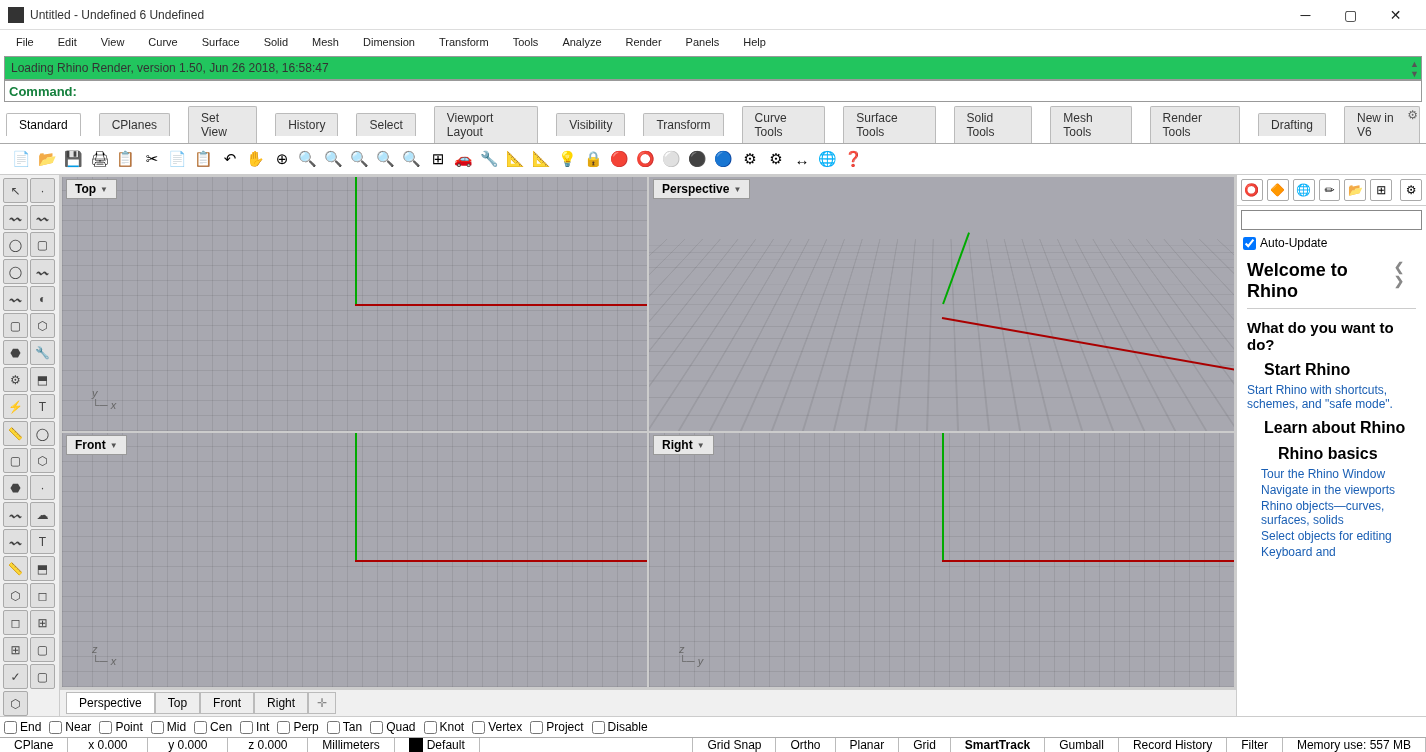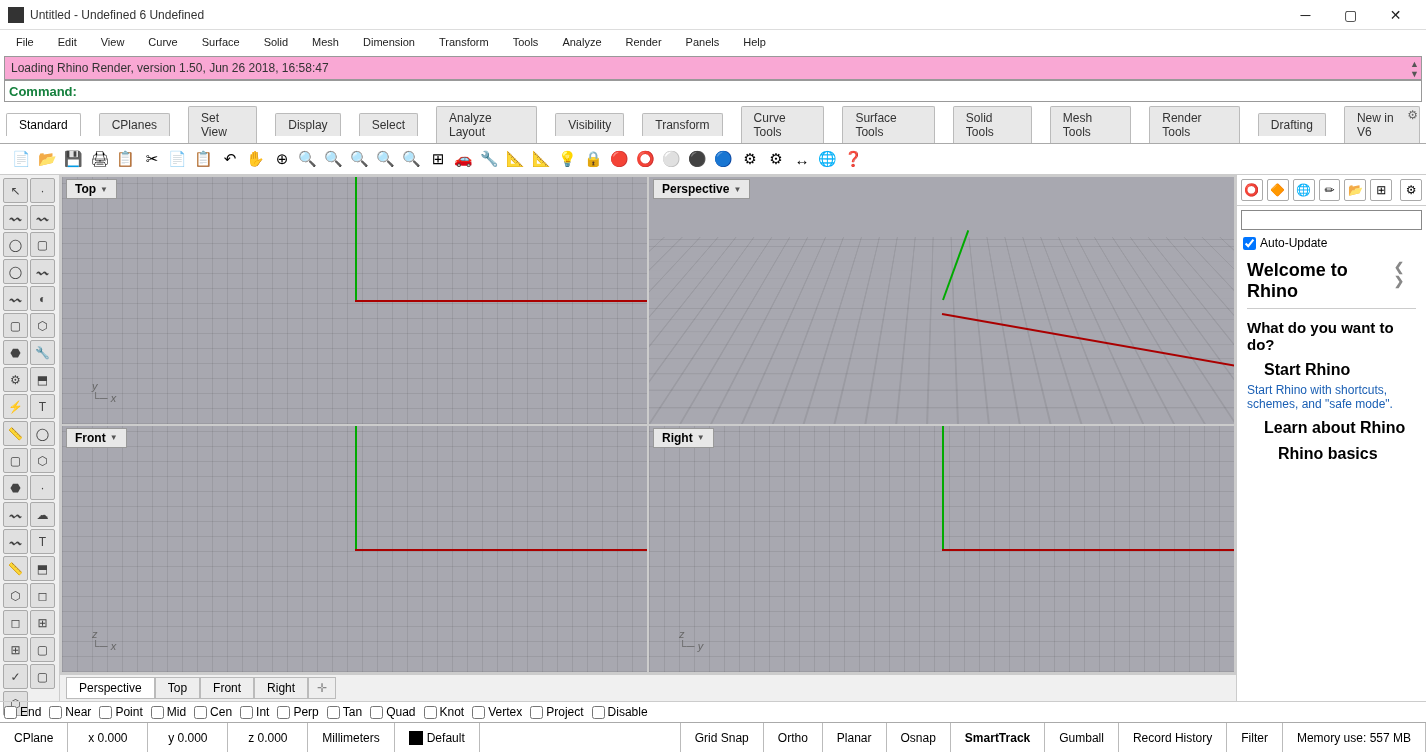--- a/index.html
+++ b/index.html
@@ -4,21 +4,21 @@
 <style>
 * { margin: 0; padding: 0; box-sizing: border-box; font-family: "Segoe UI", Arial, sans-serif; }
 body { width: 1426px; height: 752px; background: #fff; overflow: hidden; font-size: 12px; display: flex; flex-direction: column; }
 .titlebar { height: 30px; display: flex; align-items: center; padding: 0 8px; border-bottom: 1px solid #ddd; }
 .titlebar .logo { width: 16px; height: 16px; background: #333; margin-right: 6px; display: inline-block; }
 .titlebar .title { font-size: 12px; color: #333; flex: 1; }
 .winbtns { display: flex; }
 .winbtn { width: 45px; height: 30px; display: flex; align-items: center; justify-content: center; font-size: 14px; color: #222; }
 .menubar { height: 24px; display: flex; align-items: center; padding: 0 6px; gap: 4px; }
 .menubar span { padding: 3px 10px; font-size: 11px; color: #222; }
-.cmdhistory { border: 1px solid #999; margin: 2px 4px 0 4px; padding: 4px 6px; font-size: 12px; color: #333; background: #f9a8d4; position: relative; }
+.cmdhistory { border: 1px solid #999; margin: 2px 4px 0 4px; padding: 4px 6px; font-size: 12px; color: #333; background: #22c55e; position: relative; }
 .cmdhistory .scrollicon { position: absolute; right: 2px; top: 2px; font-size: 9px; color: #555; }
 .cmdrow { display: flex; align-items: center; border: 1px solid #999; margin: 0 4px 2px 4px; height: 22px; padding: 0 4px; background: #fff; }
 .cmdrow b { font-size: 13px; color: #15803d; margin-right: 4px; }
 .cmdrow input { border: none; outline: none; flex: 1; font-size: 12px; }
 .tabstrip { display: flex; align-items: center; padding: 2px 6px 0 6px; gap: 18px; border-bottom: 1px solid #aaa; position: relative; }
 .tabstrip .tab { padding: 4px 12px; font-size: 12px; color: #333; background: #e8e8e8; border: 1px solid #bbb; border-bottom: none; border-radius: 2px 2px 0 0; }
 .tabstrip .tab.active { background: #fff; color: #000; }
 .tabstrip .gear { position: absolute; right: 8px; top: 4px; color: #666; }
 .toolbar { display: flex; align-items: center; padding: 3px 10px; gap: 2px; border-bottom: 1px solid #ccc; }
 .tbtn { width: 24px; height: 24px; display: flex; align-items: center; justify-content: center; font-size: 15px; border-radius: 2px; }
@@ -46,21 +46,21 @@
 .rcheck { padding: 2px 6px; font-size: 12px; display: flex; align-items: center; gap: 4px; }
 .rcontent { flex: 1; overflow-y: auto; padding: 8px 10px; font-size: 13px; }
 .rcontent h2 { font-size: 18px; font-weight: bold; margin-bottom: 4px; display:flex; justify-content:space-between; align-items:flex-start; }
 .rcontent h3 { font-size: 15px; font-weight: bold; margin: 10px 0 6px 0; }
 .rcontent h4 { font-size: 16px; font-weight: bold; margin: 8px 0 4px 17px; }
 .rcontent a { color: #1a5fb4; text-decoration: none; font-size: 12px; display: block; margin: 2px 0; }
 .rcontent .indent { margin-left: 14px; }
 .rcontent hr { border:none; border-top:1px solid #ccc; margin:6px 0; }
 .osnapbar { display: flex; align-items: center; padding: 3px 4px; gap: 8px; border-top: 1px solid #ccc; font-size: 12px; }
 .osnapbar label { display: flex; align-items: center; gap: 3px; }
-.statusbar { display: flex; align-items: stretch; border-top: 1px solid #aaa; height: 30px; font-size: 12px; }
+.statusbar { display: flex; align-items: stretch; border-top: 1px solid #aaa; height: 15px; font-size: 12px; }
 .stcell { padding: 2px 14px; border-right: 1px solid #bbb; display: flex; align-items: center; }
 .stcell.centered { justify-content: center; min-width: 80px; }
 .stcell.bold { font-weight: bold; }
 .layerswatch { width: 14px; height: 14px; background: #000; margin-right: 4px; display:inline-block; }
 .flexspace { flex:1; }
 </style>
 </head>
 <body>
 
 <div class="titlebar">
@@ -96,23 +96,23 @@
 </div>
 <div class="cmdrow">
   <b>Command:</b>
   <input type="text" style="">
 </div>
 
 <div class="tabstrip" id="tabstrip">
   <span class="tab active">Standard</span>
     <span class="tab">CPlanes</span>
     <span class="tab">Set View</span>
-    <span class="tab">Display</span>
+    <span class="tab">History</span>
     <span class="tab">Select</span>
-    <span class="tab">Analyze Layout</span>
+    <span class="tab">Viewport Layout</span>
     <span class="tab">Visibility</span>
     <span class="tab">Transform</span>
     <span class="tab">Curve Tools</span>
     <span class="tab">Surface Tools</span>
     <span class="tab">Solid Tools</span>
     <span class="tab">Mesh Tools</span>
     <span class="tab">Render Tools</span>
     <span class="tab">Drafting</span>
     <span class="tab">New in V6</span>
     <span class="gear">⚙</span>
@@ -271,20 +271,27 @@
           <span>Welcome to Rhino</span>
           <span style="font-size:12px;color:#888;">❮ ❯</span>
         </h2>
       <hr>
       <h3>What do you want to do?</h3>
       <h4>Start Rhino</h4>
       <a href="#">Start Rhino with shortcuts, schemes, and "safe mode".</a>
       <h4>Learn about Rhino</h4>
       <div class="indent">
         <h4>Rhino basics</h4>
+        <div id="helplinks">
+            <a href="#">Tour the Rhino Window</a>
+            <a href="#">Navigate in the viewports</a>
+            <a href="#">Rhino objects—curves, surfaces, solids</a>
+            <a href="#">Select objects for editing</a>
+            <a href="#">Keyboard and</a>
+          </div>
       </div>
     </div>
   </div>
 </div>
 
 <div class="osnapbar" id="osnapbar">
     <label>
       <input type="checkbox" style="">
       <span>End</span>
     </label>
@@ -346,20 +353,20 @@
   <div class="stcell">Millimeters</div>
   <div class="stcell">
       <span class="layerswatch"></span>
       <span>Default</span>
     </div>
   <div class="stcell flexspace"></div>
   <div id="statusmodes" style="display:flex;">
       <div class="stcell">Grid Snap</div>
       <div class="stcell">Ortho</div>
       <div class="stcell">Planar</div>
-      <div class="stcell">Osnap</div>
+      <div class="stcell">Grid</div>
       <div class="stcell bold">SmartTrack</div>
       <div class="stcell">Gumball</div>
       <div class="stcell">Record History</div>
       <div class="stcell">Filter</div>
     </div>
   <div class="stcell">Memory use: 557 MB</div>
 </div>
 
 </body></html>

